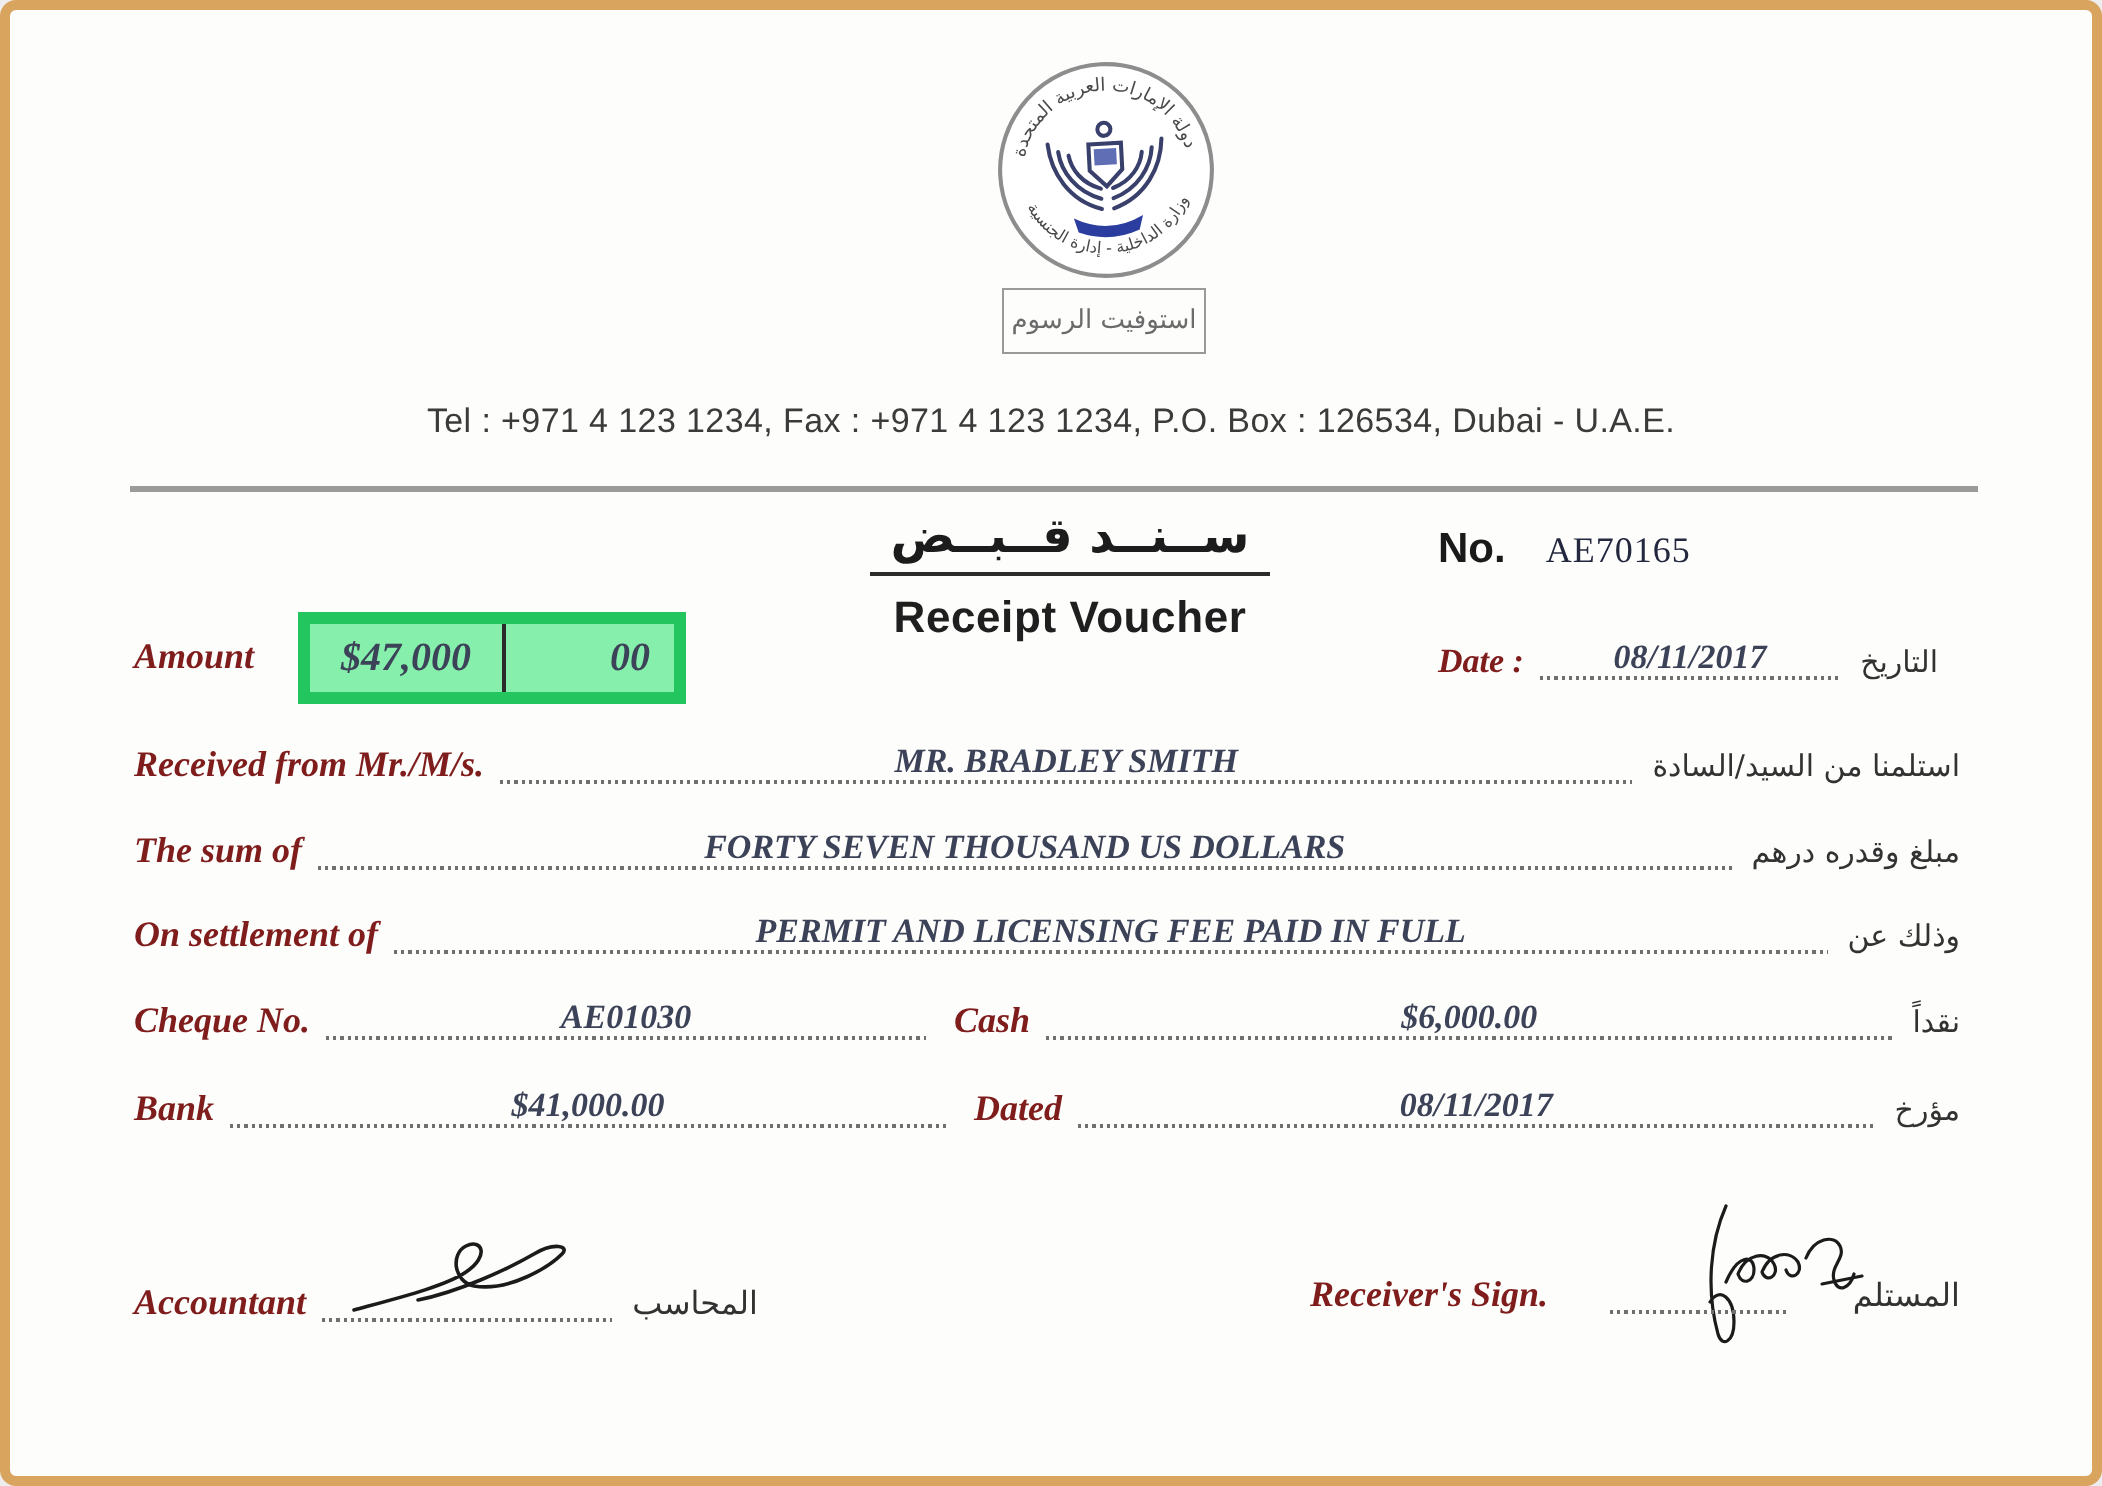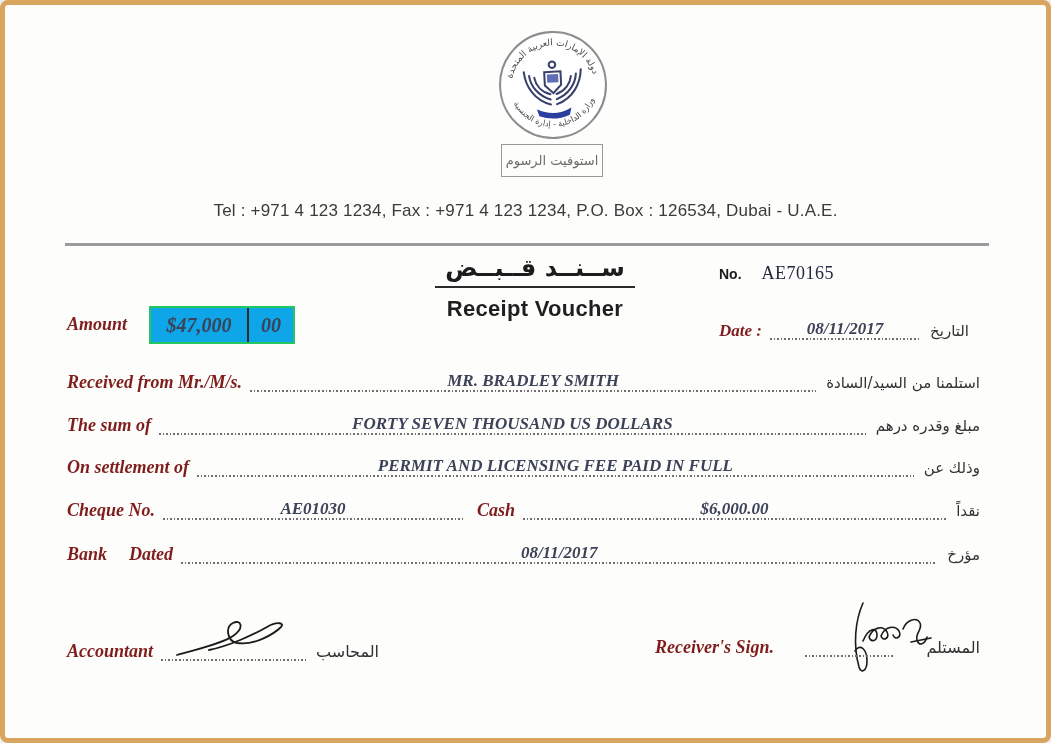--- a/index.html
+++ b/index.html
@@ -38,27 +38,27 @@
     font-family:"DejaVu Sans", sans-serif;
     font-size:24px; font-weight:bold; color:#1c1c1c;
   }
   .title-ar span { display:inline-block; padding:0 10px 4px; border-bottom:2px solid #2c2c2c; }
   .title-en {
     left:385px; width:290px; top:291px; text-align:center;
     font-family:"Liberation Sans", sans-serif;
     font-size:22px; font-weight:bold; color:#1f1f1f; letter-spacing:.3px;
   }
   .no-row { left:714px; top:258px; display:flex; align-items:baseline; gap:20px; }
-  .no-lbl { font-family:"Liberation Sans", sans-serif; font-size:14px; font-weight:bold; color:#1a1a1a; }
+  .no-lbl { font-family:"Liberation Sans", sans-serif; font-size:21px; font-weight:bold; color:#1a1a1a; }
   .no-val { font-size:18px; color:#23283f; letter-spacing:.5px; }
   .date-row { left:714px; width:250px; top:303px; height:32px; display:flex; align-items:flex-end; }
 
   
   .amount-row { left:62px; top:301px; display:flex; align-items:center; gap:14px; }
-  .amount-box { display:flex; border:2px solid #22c55e; background:#0ea5e9; }
+  .amount-box { display:flex; border:6px solid #22c55e; background:#86efac;gap:40px; }
   .amount-cell {
     display:flex; align-items:center; justify-content:center;
     height:34px; font-style:italic; font-weight:bold; font-size:20px; color:#3c4257;
   }
   .amount-main { width:96px; border-right:2px solid #2b2b2b; }
   .amount-cents { width:44px;border-radius:10px; }
 
   
   .field { display:flex; align-items:flex-end; height:34px; }
   .lbl {
@@ -186,20 +186,24 @@
     <span class="lbl" style="padding-left:14px">Cash</span>
     <span class="fill">
       <span class="val">$6,000.00</span>
       <span class="dots"></span>
     </span>
     <span class="ar" dir="rtl">نقداً</span>
   </div>
 
   <div class="abs field fw" style="top:527px">
     <span class="lbl">Bank</span>
+    <span class="fill fix-w" style="width:358px">
+      <span class="val">$41,000.00</span>
+      <span class="dots"></span>
+    </span>
     <span class="lbl" style="padding-left:14px">Dated</span>
     <span class="fill">
       <span class="val">08/11/2017</span>
       <span class="dots"></span>
     </span>
     <span class="ar" dir="rtl">مؤرخ</span>
   </div>
 
   <div class="abs field" style="top:624px; left:62px; width:312px;">
     <span class="lbl">Accountant</span>

